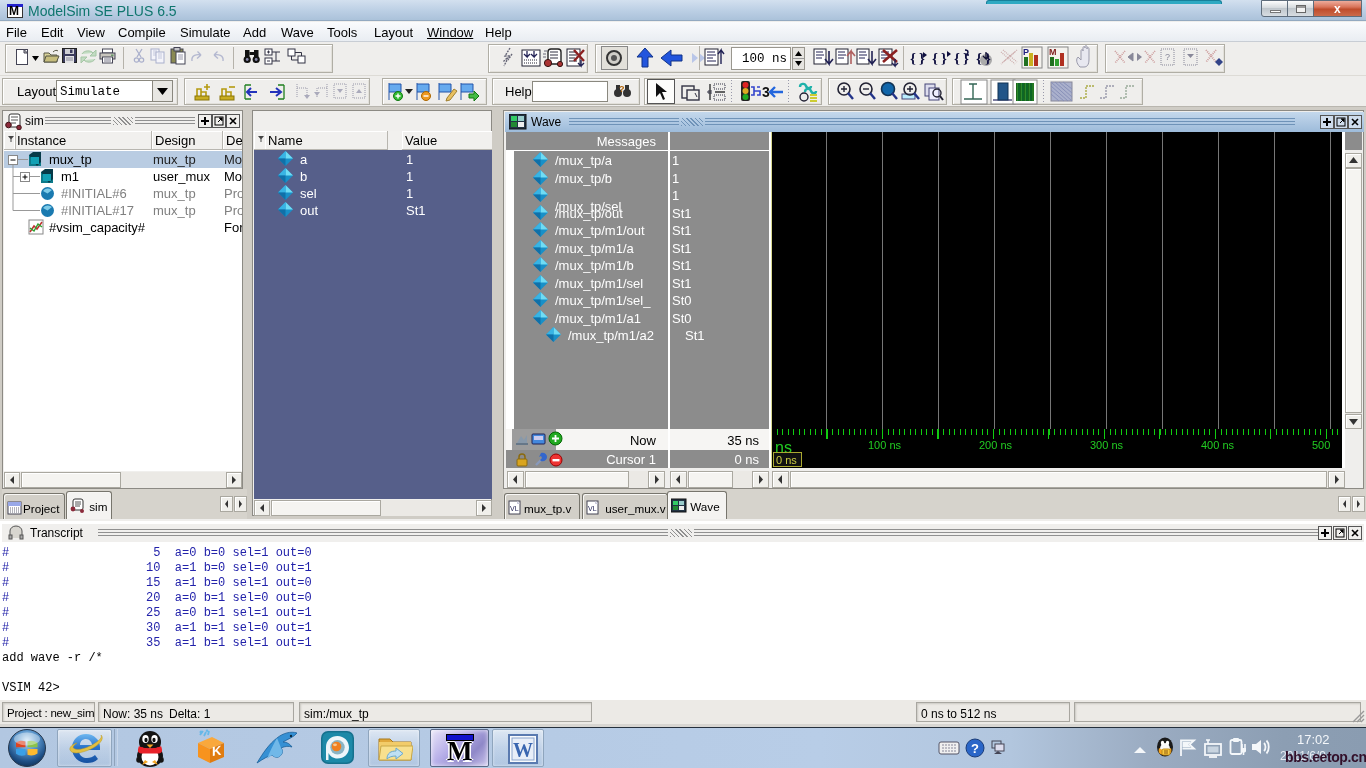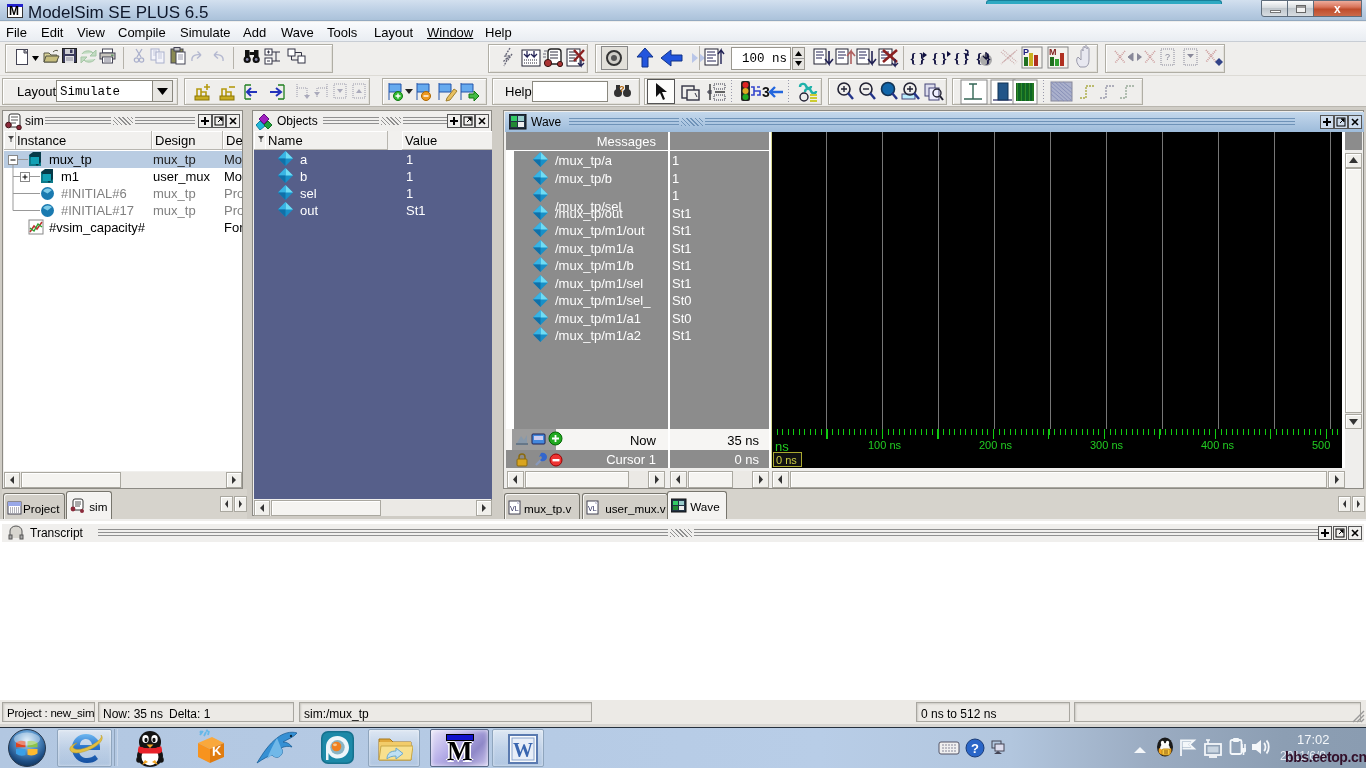--- a/index.html
+++ b/index.html
@@ -70,21 +70,21 @@
 #watermark{left:1285px;top:749px;font-size:14px;font-weight:bold;color:#33102a;letter-spacing:-0.4px;}
 #clock{left:1297px;top:732px;font-size:13px;color:#f4f7fa;}
 </style></head>
 <body>
 
 <div class="abs" id="titlebar"></div>
 <div class="abs" id="tealbar"></div>
 <div class="abs" style="left:7px;top:4px;width:16px;height:14px;background:#fff;border:1px solid #333;"></div>
 <div class="abs" style="left:7px;top:4px;width:16px;height:3px;background:#2222cc;"></div>
 <div class="abs" style="left:9px;top:6px;width:12px;height:11px;font-weight:bold;font-size:12px;line-height:11px;color:#000;">M</div>
-<div class="abs" style="left:28px;top:3px;font-size:17px;color:#0f172a;">ModelSim SE PLUS 6.5</div>
+<div class="abs" style="left:28px;top:3px;font-size:14px;color:#0f766e;">ModelSim SE PLUS 6.5</div>
 <div class="abs" id="capbtns">
   <div class="cap" id="cap-min">
       <span style="position:absolute;left:8px;top:9px;width:11px;height:3px;background:#fdfdfd;border:1px solid #777;"></span>
     </div>
   <div class="cap" id="cap-max">
       <span style="position:absolute;left:8px;top:4px;width:10px;height:8px;border:1px solid #666;background:#f2f2f2;box-shadow:inset 0 2px 0 #999;"></span>
     </div>
   <div class="cap" id="cap-close">
       <span style="position:absolute;left:20px;top:1px;font-size:12px;font-weight:bold;color:#fff;">x</span>
     </div>
@@ -731,47 +731,20 @@
     <div class="sbtn" style="right:0;top:0;width:16px;height:16px;">
         <svg width="14" height="14">
           <path d="M5 3 L9 7 L5 11 Z" fill="#333"></path>
         </svg>
       </div>
     <div class="sthumb" style="left:17px;top:0;width:100px;height:16px;"></div>
   </div>
 </div>
 
 <div class="panel" id="objpanel">
-  <div class="phead">
-    <svg style="position:absolute;left:3px;top:2px;" width="17" height="17">
-        <path d="M8 1 L13 6 L8 11 L3 6 Z" fill="#a020c0" stroke="#601080"></path>
-        <path d="M4 8 L9 13 L4 17 L0 12 Z" fill="#20b8d8" stroke="#1080a0"></path>
-        <path d="M12 8 L16 12 L12 16 L8 12 Z" fill="#20a040" stroke="#107020"></path>
-      </svg>
-    <span style="position:absolute;left:24px;top:3px;">Objects</span>
-    <div class="stip" style="left:70px;width:56px;"></div>
-    <div class="stip" style="left:128px;width:20px;background:repeating-linear-gradient(45deg,#909090 0 1px,transparent 1px 3px);"></div>
-    <div class="stip" style="left:150px;width:48px;"></div>
-    <div class="pbtn" style="right:30px;">
-        <svg width="12" height="12">
-          <path d="M6 2 L6 10 M2 6 L10 6" stroke="#000" stroke-width="2"></path>
-        </svg>
-      </div>
-    <div class="pbtn" style="right:16px;">
-        <svg width="12" height="12">
-          <rect x="2" y="2" width="8" height="8" fill="none" stroke="#000"></rect>
-          <path d="M5 7 L9 3 M6 3 L9 3 L9 6" stroke="#000"></path>
-        </svg>
-      </div>
-    <div class="pbtn" style="right:2px;">
-        <svg width="12" height="12">
-          <path d="M3 3 L9 9 M9 3 L3 9" stroke="#000" stroke-width="1.6"></path>
-        </svg>
-      </div>
-  </div>
   <div class="colhead" style="left:1px;top:20px;width:238px;">
     <div class="colcell" style="left:0;width:11px;"><svg width="8" height="12">
           <path d="M1 3 L7 3 L4.5 6 L4.5 9 L3.5 9 L3.5 6 Z" fill="#444"></path>
         </svg></div>
     <div class="colcell" style="left:11px;width:123px;">Name</div>
     <div class="colcell" style="left:148px;width:90px;border-right:none;">Value</div>
   </div>
   <div id="objbody">
     <div class="orow" style="top:1px;">
         <svg class="diam" style="left:24px;top:0;" viewBox="0 0 16 16">
@@ -870,21 +843,21 @@
   <div class="wcol" style="left:166px;top:40px;width:99px;height:278px;"></div>
   <div class="abs" style="left:164px;top:21px;width:2px;height:336px;background:#fff;z-index:6;"></div>
   <div class="abs" style="left:265px;top:21px;width:2px;height:336px;background:#fff;z-index:6;"></div>
 
   <div id="waveblack"></div>
   <div class="abs" style="left:267px;top:21px;width:571px;height:297px;background:repeating-linear-gradient(to right,transparent 0 55px,#777 55px 56px);"></div>
 
   <div class="abs" style="left:267px;top:318px;width:571px;height:6px;background:repeating-linear-gradient(to right,#1c1 0 1px,transparent 1px 5.55px);"></div>
   <div class="abs" style="left:267px;top:318px;width:571px;height:10px;background:repeating-linear-gradient(to right,#1c1 0 1px,transparent 1px 55.5px);"></div>
   <div class="abs" style="left:271px;top:328px;width:565px;height:13px;overflow:hidden;">
-    <span style="position:absolute;left:0px;color:#2c2;font-size:13px;">ns</span>
+    <span style="position:absolute;left:0px;color:#2c2;font-size:16px;">ns</span>
     <span style="position:absolute;left:93px;color:#2c2;font-size:11px;">100 ns</span>
     <span style="position:absolute;left:204px;color:#2c2;font-size:11px;">200 ns</span>
     <span style="position:absolute;left:315px;color:#2c2;font-size:11px;">300 ns</span>
     <span style="position:absolute;left:426px;color:#2c2;font-size:11px;">400 ns</span>
     <span style="position:absolute;left:537px;color:#2c2;font-size:11px;">500 ns</span>
   </div>
 
   <div class="abs" style="left:269px;top:341px;width:29px;height:15px;background:#111;border:1px solid #aaa830;color:#cccc44;font-size:11px;padding:1px 0 0 2px;">0 ns</div>
   <div class="abs" style="left:267px;top:21px;width:1px;height:336px;background:#d8d890;"></div>
 
@@ -1072,21 +1045,21 @@
 <div class="wrow" style="left:0;top:200px;width:265px;">
       <svg class="diam" style="left:30px;top:0;" viewBox="0 0 16 16">
         <path d="M8 0 L16 8 L8 16 L0 8 Z" fill="#1890c8"></path>
         <path d="M8 0 L16 8 L8 8 Z" fill="#70dcf4"></path>
         <path d="M8 0 L0 8 L8 8 Z" fill="#38b4e4"></path>
         <path d="M8 16 L0 8 L8 8 Z" fill="#1070a8"></path>
       </svg>
       <span style="position:absolute;left:52px;top:1px;">/mux_tp/m1/a1</span>
       <span style="position:absolute;left:169px;top:1px;">St0</span>
     </div>
-<div class="wrow" style="left:0;top:217px;width:265px;padding-left:31px;">
+<div class="wrow" style="left:13px;top:217px;width:265px;padding-left:31px;">
       <svg class="diam" style="left:30px;top:0;" viewBox="0 0 16 16">
         <path d="M8 0 L16 8 L8 16 L0 8 Z" fill="#1890c8"></path>
         <path d="M8 0 L16 8 L8 8 Z" fill="#70dcf4"></path>
         <path d="M8 0 L0 8 L8 8 Z" fill="#38b4e4"></path>
         <path d="M8 16 L0 8 L8 8 Z" fill="#1070a8"></path>
       </svg>
       <span style="position:absolute;left:52px;top:1px;">/mux_tp/m1/a2</span>
       <span style="position:absolute;left:169px;top:1px;">St1</span>
     </div>
 </div>
@@ -1165,20 +1138,30 @@
           <rect x="2" y="2" width="8" height="8" fill="none" stroke="#000"></rect>
           <path d="M5 7 L9 3 M6 3 L9 3 L9 6" stroke="#000"></path>
         </svg>
       </div>
     <div class="pbtn" style="right:2px;top:2px;">
         <svg width="12" height="12">
           <path d="M3 3 L9 9 M9 3 L3 9" stroke="#000" stroke-width="1.6"></path>
         </svg>
       </div>
   </div>
+  <div id="tbody">#                    5  a=0 b=0 sel=1 out=0
+#                   10  a=1 b=0 sel=0 out=1
+#                   15  a=1 b=0 sel=1 out=0
+#                   20  a=0 b=1 sel=0 out=0
+#                   25  a=0 b=1 sel=1 out=1
+#                   30  a=1 b=1 sel=0 out=1
+#                   35  a=1 b=1 sel=1 out=1
+<span style="color:#000;">add wave -r /*</span>
+
+<span style="color:#000;">VSIM 42&gt;</span></div>
 </div>
 
 <div class="abs" id="statusbar">
   <div class="sbox" style="left:2px;width:93px;font-size:11.5px;letter-spacing:-0.2px;">Project : new_sim</div>
   <div class="sbox" style="left:98px;width:196px;">Now: 35 ns<span style="position:absolute;left:70px;">Delta: 1</span></div>
   <div class="sbox" style="left:299px;width:293px;">sim:/mux_tp</div>
   <div class="sbox" style="left:916px;width:154px;">0 ns to 512 ns</div>
   <div class="sbox" style="left:1074px;width:287px;"></div>
 </div>
 <div class="abs" id="winbottom"></div>

